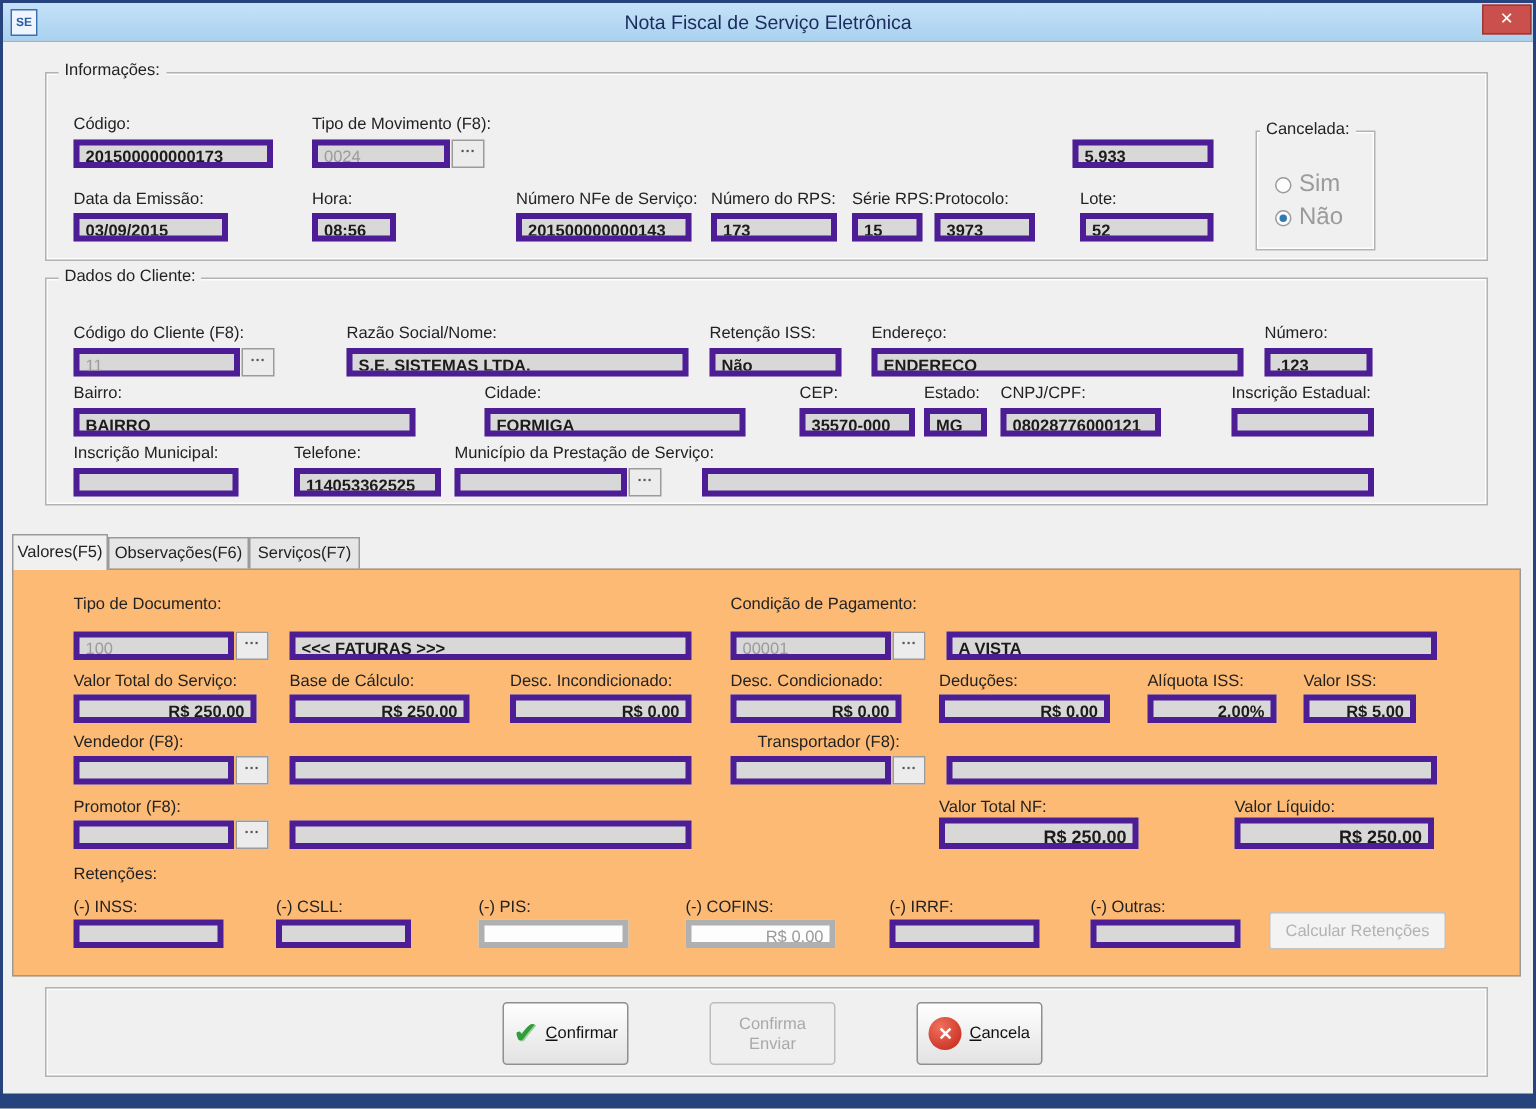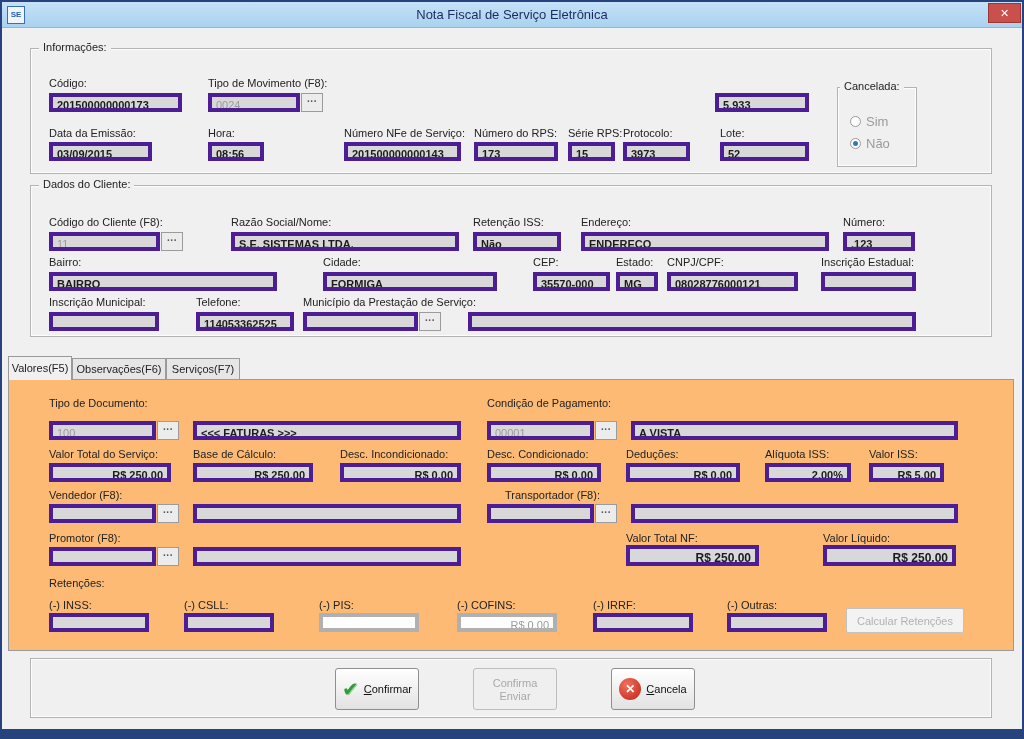--- a/index.html
+++ b/index.html
@@ -22,21 +22,21 @@
   .tb.right { text-align:right; }
   .tb.big { height:21px; line-height:19px; font-size:12px; }
   .tb.combo { padding-right:15px; }
   .combo-arrow { position:absolute; right:3px; top:5px; font-size:7px; color:#333; }
   .browse { position:absolute; width:22px; height:19px; background:#ececec; border:1px solid #9b9b9b;
             color:#555; font-size:10px; font-weight:bold; text-align:center; line-height:15px; cursor:pointer; }
   .subpanel { position:absolute; border:1px solid #b3b3b3; box-shadow:inset 1px 1px 0 #fdfdfd, inset -1px -1px 0 #fdfdfd; }
   .radio-row { position:absolute; display:flex; align-items:center; gap:5px; }
   .radio-circle { width:11px; height:11px; border-radius:50%; border:1px solid #9a9a9a; background:#fdfdfd; }
   .radio-row.checked .radio-circle::after { content:""; display:block; width:5px; height:5px; margin:2px; border-radius:50%; background:#2f7cb5; }
-  .radio-label { font-size:13px; color:#9b9b9b; }
+  .radio-label { font-size:16px; color:#9b9b9b; }
   .tab { position:absolute; font-size:11px; color:#222; text-align:center; border:1px solid #9a9a9a;
          border-bottom:none; background:#e6e6e6; line-height:21px; cursor:pointer; }
   .tab.active { background:#f0f0f0; line-height:23px; z-index:3; }
   .panel { position:absolute; left:6px; top:377px; width:1006px; height:272px; border:1px solid #9a9a9a; background:#fdba74; }
   .btn { position:absolute; display:flex; align-items:center; justify-content:center; gap:5px;
          background:linear-gradient(#ffffff,#e2e2e2); border:1px solid #8f8f8f; border-radius:3px;
          font-size:11px; color:#111; cursor:pointer; }
   .btn.disabled { flex-direction:column; gap:1px; background:#efefef; color:#a9a9a9; border-color:#bdbdbd; }
   .btn.small-disabled { background:#f3f3f3; color:#b2b2b2; border:1px solid #c2c2c2; border-radius:2px; font-size:11px; }
   .icon-check { color:#2f9e3a; font-size:20px; line-height:20px; text-shadow:1px 1px 0 #9fcf9f; }
@@ -129,21 +129,21 @@
       <span class="lbl" style="left:292px; top:70px;">Cidade:</span>
       <div class="tb" style="left:292px; top:86px; width:174px;">FORMIGA</div>
 
       <span class="lbl" style="left:502px; top:70px;">CEP:</span>
       <div class="tb" style="left:502px; top:86px; width:77px;">35570-000</div>
 
       <span class="lbl" style="left:585px; top:70px;">Estado:</span>
       <div class="tb" style="left:585px; top:86px; width:42px;">MG</div>
 
       <span class="lbl" style="left:636px; top:70px;">CNPJ/CPF:</span>
-      <div class="tb" style="left:636px; top:86px; width:131px;">08028776000121</div>
+      <div class="tb" style="left:636px; top:86px; width:107px;">08028776000121</div>
 
       <span class="lbl" style="left:790px; top:70px;">Inscrição Estadual:</span>
       <div class="tb" style="left:790px; top:86px; width:95px;"></div>
 
       <span class="lbl" style="left:18px; top:110px;">Inscrição Municipal:</span>
       <div class="tb" style="left:18px; top:126px; width:110px;"></div>
 
       <span class="lbl" style="left:165px; top:110px;">Telefone:</span>
       <div class="tb" style="left:165px; top:126px; width:98px;">114053362525</div>
 

